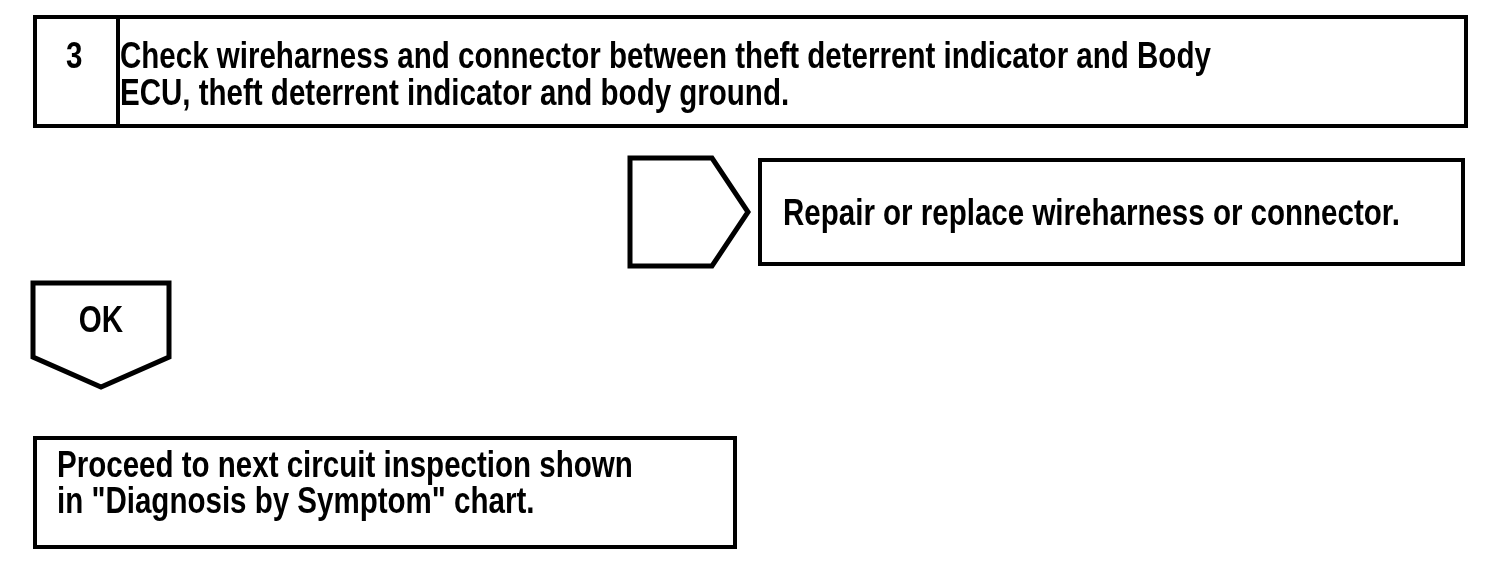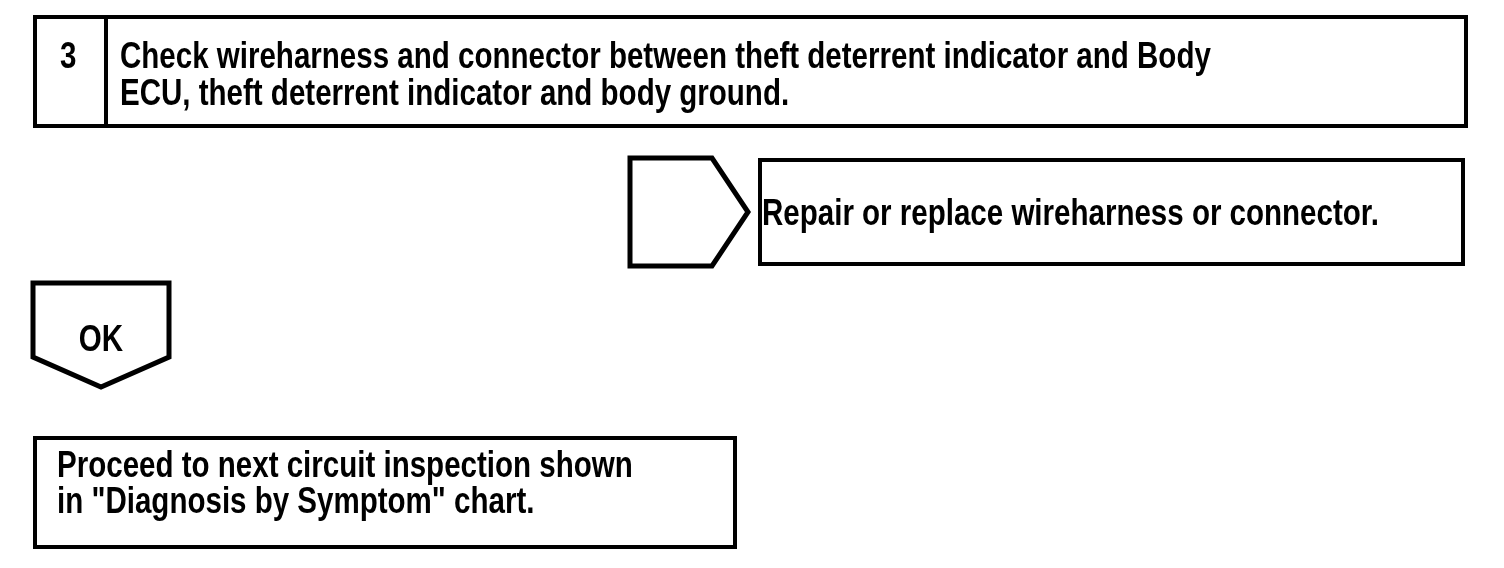--- a/index.html
+++ b/index.html
@@ -44,45 +44,46 @@
   #step-number-cell {
     width: 119px;
     border-right: 4px solid #000000;
     padding-top: 18px;
     display: flex;
     justify-content: center;
     align-items: flex-start;
   }
   #step-instruction {
     flex: 1;
-    padding: 18px 14px 0 12px;
+    padding: 18px 14px 0 0;
   }
 
   
   #ng-shape { position: absolute; left: 627px; top: 155px; }
   #ng-label {
     position: absolute;
     left: 630px; top: 158px;
     width: 100px; height: 108px;
     display: flex; align-items: center; justify-content: center;
   }
   #ng-action-box {
     left: 758px; top: 158px;
     width: 707px; height: 108px;
     display: flex;
     align-items: center;
+    padding-left: 21px;
   }
 
   
   #ok-shape { position: absolute; left: 30px; top: 280px; }
   #ok-label {
     position: absolute;
     left: 33px; top: 283px;
     width: 136px; height: 74px;
-    display: flex; align-items: flex-end; justify-content: center;
+    display: flex; align-items: center; justify-content: center;
   }
 
   
   #ok-action-box {
     left: 33px; top: 436px;
     width: 704px; height: 113px;
     padding: 7px 14px 0 20px;
   }
   #ok-action-box .cline { line-height: 36px; }
 </style>

